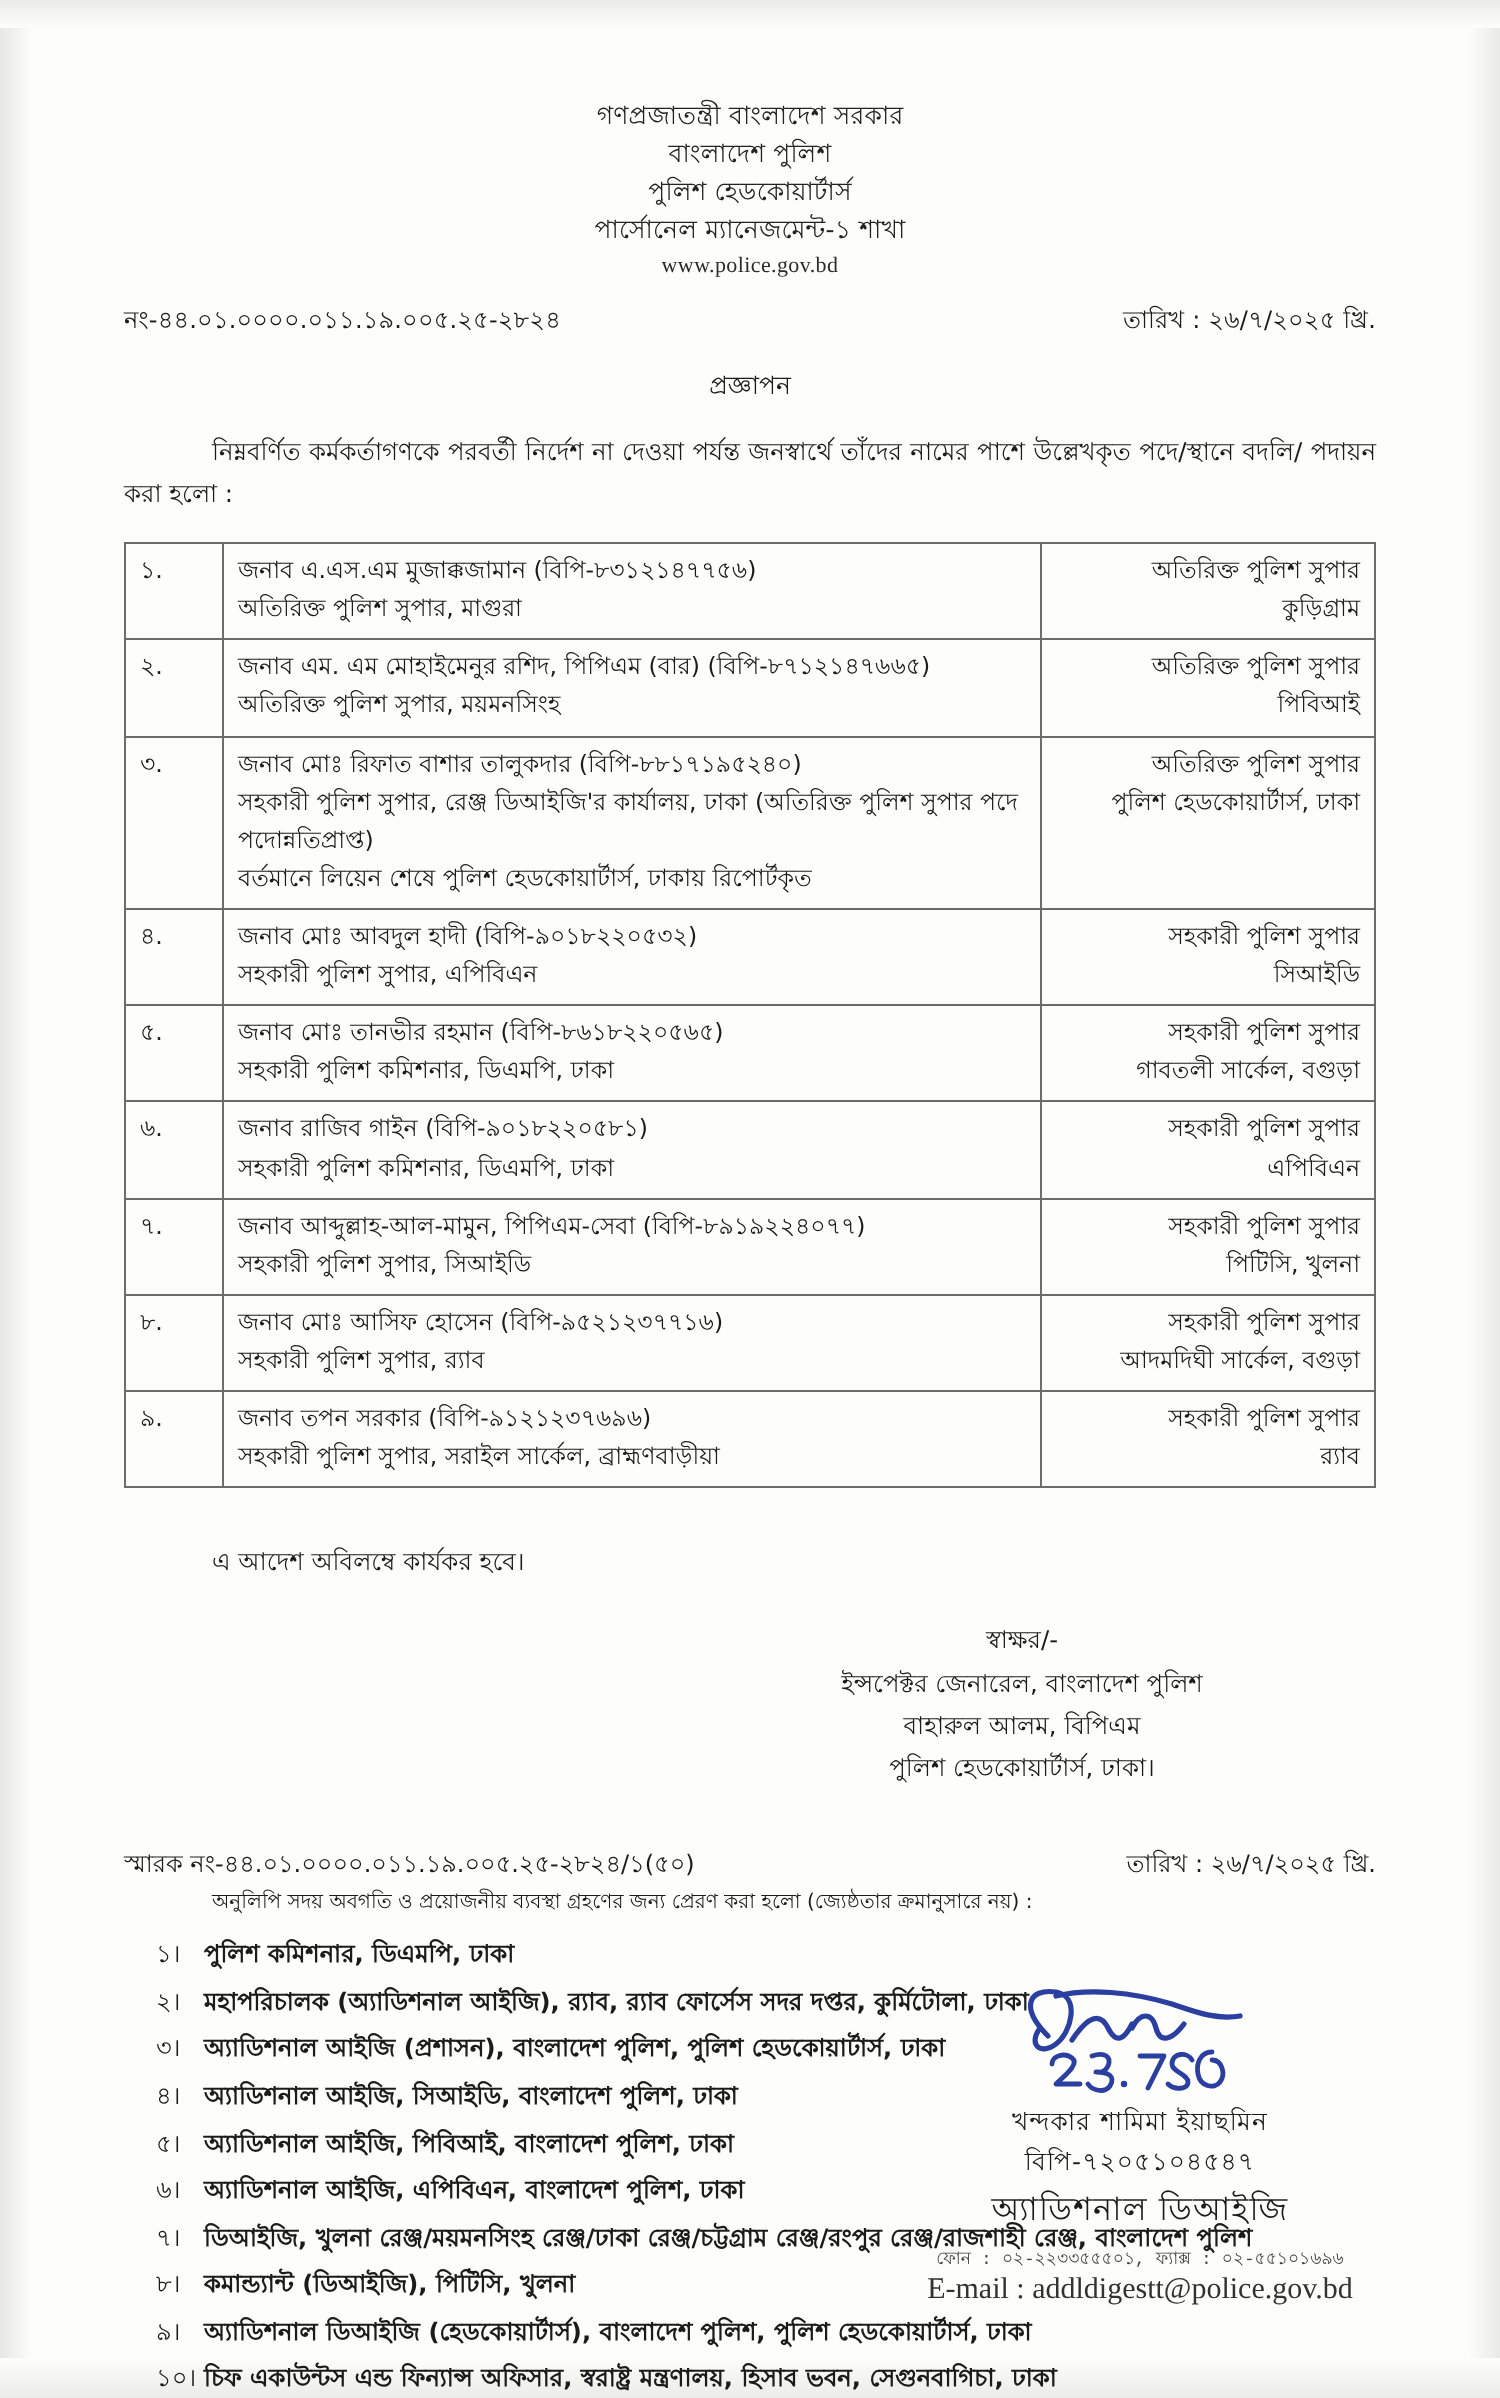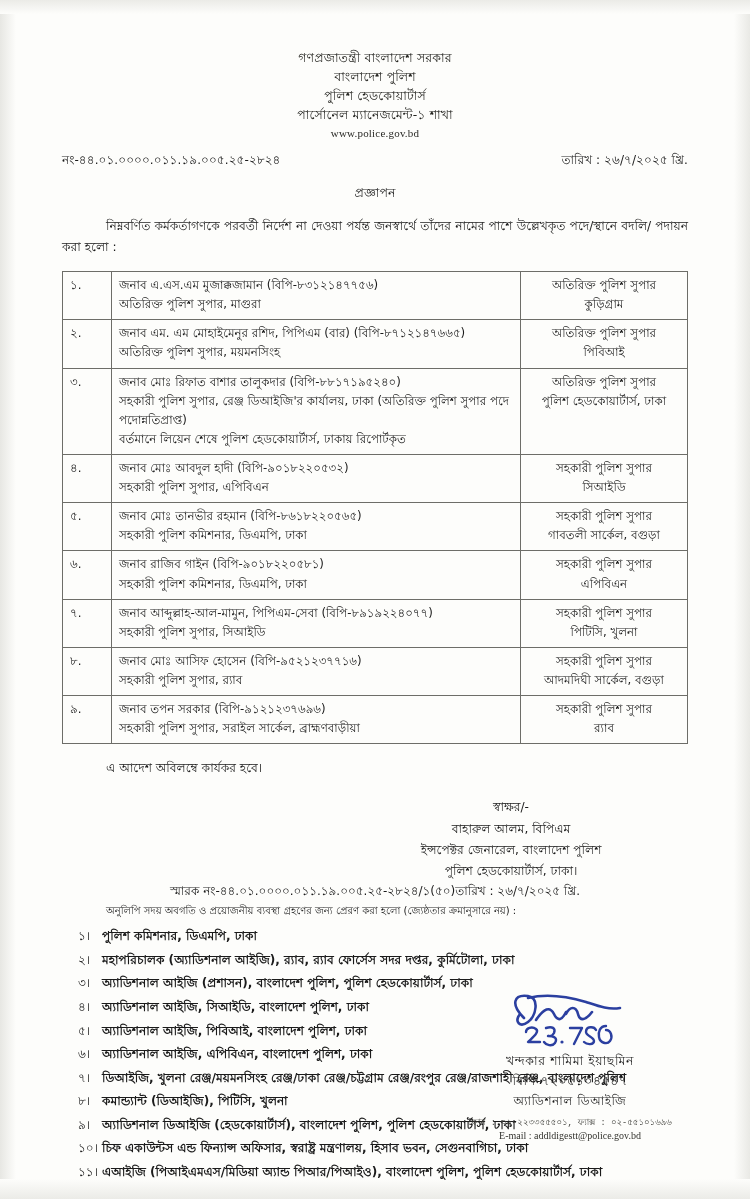--- a/index.html
+++ b/index.html
@@ -51,50 +51,50 @@
     font-size:11.8px;table-layout:fixed;
   }
   table.officers td{
     border:1px solid #6d6d68;
     padding:4px 7px 5px 7px;
     vertical-align:top;
     line-height:1.62;
   }
   td.sl{width:34px;text-align:left;padding-left:9px;}
   td.detail{width:auto;}
-  td.posting{width:152px;text-align:center;margin-left:14px;}
+  td.posting{width:152px;text-align:right;margin-left:14px;}
   .nm{display:block;}
   .ds{display:block;}
 
-  .after-table{font-size:12.2px;margin-top:15px;text-indent:44px;}
+  .after-table{font-size:12.2px;margin-top:28px;text-indent:44px;}
 
   .sign-block{margin-top:18px;text-align:center;
     font-size:12.2px;line-height:1.72;
     width:330px;margin-left:auto;margin-right:12px;}
   .sign-block .sg{margin-bottom:1px;}
 
-  .memoline2{display:flex;justify-content:center;align-items:flex-end;
-    margin-top:0;font-size:12px;}
+  .memoline2{display:flex;justify-content:space-between;align-items:flex-end;
+    margin-top:28px;font-size:12px;}
 
   .copy-intro{font-size:10px;text-indent:44px;line-height:1.7;}
 
   ol.dist{list-style:none;margin:6px 0 0 0;padding:0;font-size:12.1px;}
   ol.dist li{display:flex;line-height:1.95;}
   ol.dist li .num{width:40px;flex:0 0 40px;padding-left:16px;box-sizing:border-box;}
   ol.dist li .txt{flex:1;font-weight:bold;}
 
   .footer-sign{
     position:absolute;left:430px;top:988px;width:280px;text-align:center;
   }
   .sig-svg{display:block;margin:0 auto;}
   .footer-sign .fname{font-size:12.4px;margin-top:2px;font-family:"DejaVu Sans","Liberation Sans",sans-serif;letter-spacing:.6px;}
   .footer-sign .fbp{font-size:12.4px;font-family:"DejaVu Sans","Liberation Sans",sans-serif;letter-spacing:.6px;}
-  .footer-sign .frole{font-size:12px;font-family:"DejaVu Sans","Liberation Sans",sans-serif;letter-spacing:.6px;}
+  .footer-sign .frole{font-size:16px;font-family:"DejaVu Sans","Liberation Sans",sans-serif;letter-spacing:.6px;}
   .footer-sign .fphone{font-size:8.6px;margin-top:4px;color:#44443f;font-family:Liberation Mono, monospace;}
-  .footer-sign .femail{font-size:10px;color:#33332e;font-family:"Liberation Serif","DejaVu Serif",serif;}
+  .footer-sign .femail{font-size:15px;color:#33332e;font-family:"Liberation Serif","DejaVu Serif",serif;}
 </style>
 </head>
 <body>
 
 <div class="page">
   <div class="scan-edge-left"></div>
   <div class="scan-edge-right"></div>
   <div class="scan-edge-top"></div>
   <div class="scan-edge-bottom"></div>
 
@@ -219,22 +219,22 @@
             <span class="ds">র‍্যাব</span>
           </td>
         </tr>
       </tbody>
     </table>
 
     <div class="after-table bn">এ আদেশ অবিলম্বে কার্যকর হবে।</div>
 
     <div class="sign-block bn">
       <div class="sg">স্বাক্ষর/-</div>
+      <div>ইন্সপেক্টর জেনারেল, বাংলাদেশ পুলিশ</div>
       <div>বাহারুল আলম, বিপিএম</div>
-      <div>ইন্সপেক্টর জেনারেল, বাংলাদেশ পুলিশ</div>
       <div>পুলিশ হেডকোয়ার্টার্স, ঢাকা।</div>
     </div>
 
     <div class="memoline2">
       <div class="left bn">স্মারক নং-৪৪.০১.০০০০.০১১.১৯.০০৫.২৫-২৮২৪/১(৫০)</div>
       <div class="right bn">তারিখ : ২৬/৭/২০২৫ খ্রি.</div>
     </div>
 
     <div class="copy-intro bn">অনুলিপি সদয় অবগতি ও প্রয়োজনীয় ব্যবস্থা গ্রহণের জন্য প্রেরণ করা হলো (জ্যেষ্ঠতার ক্রমানুসারে নয়) :</div>
 

